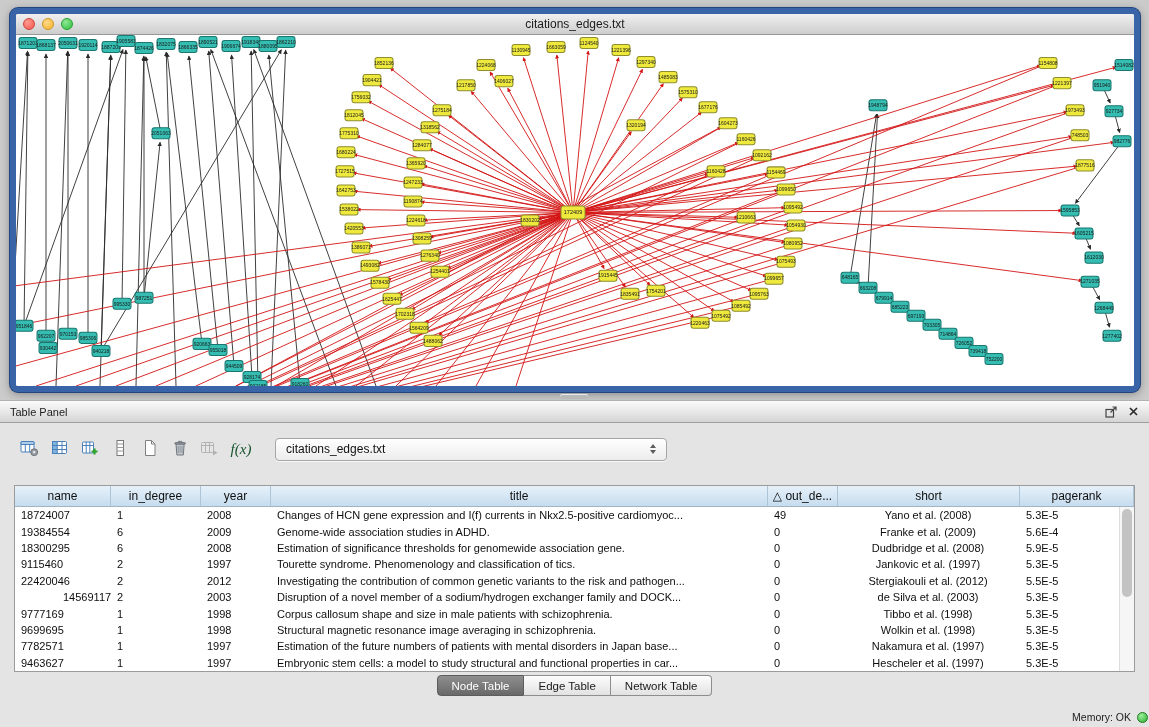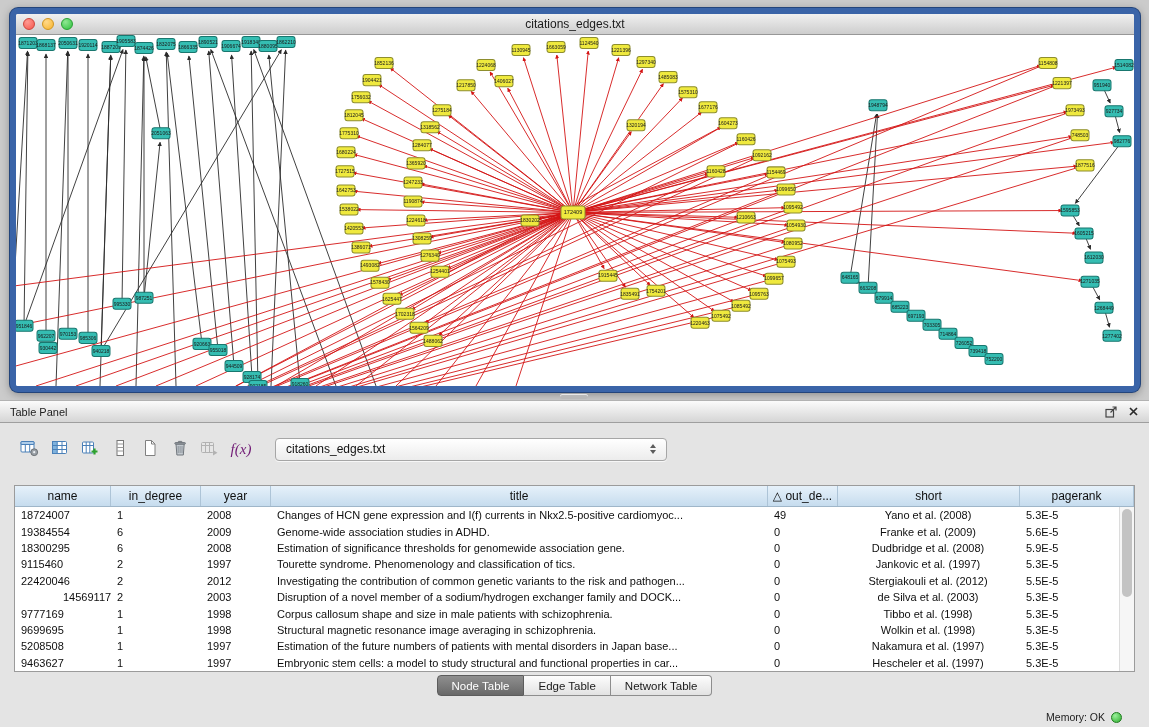--- a/index.html
+++ b/index.html
@@ -30,21 +30,21 @@
   .table-panel{position:absolute;left:0;top:400px;width:1149px;height:327px;background:#e4e4e4}
   .panel-header{height:23px;background:linear-gradient(#fbfbfb,#d5d5d5);
     border-top:1px solid #b2b2b2;border-bottom:1px solid #9e9e9e;
     display:flex;align-items:center;padding:0 10px;font-size:11px;color:#222}
   .panel-header .spacer{flex:1}
   .ph-btn{margin-left:10px;display:flex;align-items:center;cursor:default}
 
   .toolbar{position:absolute;left:16px;top:34px;height:30px;display:flex;align-items:center}
   .tbtn{width:27px;height:26px;display:flex;align-items:center;justify-content:center;
     border:none;background:transparent;margin-right:3px}
-  .tbtn.fx{font-family:"Liberation Serif",serif;font-style:italic;font-size:15px;color:#701a75;width:30px}
+  .tbtn.fx{font-family:"Liberation Serif",serif;font-style:italic;font-size:15px;color:#14532d;width:30px}
   .combo{margin-left:16px;width:392px;height:23px;background:linear-gradient(#ffffff,#ececec);
     border:1px solid #a6a6a6;border-radius:4px;display:flex;align-items:center;
     padding:0 7px 0 10px;font-size:12px;color:#111;box-shadow:0 1px 0 rgba(255,255,255,.7)}
   .combo .val{flex:1;white-space:nowrap;overflow:hidden}
   .stepper{display:flex;flex-direction:column;gap:2px;align-items:center;width:12px}
   .stepper i{width:0;height:0;border-left:3.5px solid transparent;border-right:3.5px solid transparent;display:block}
   .stepper .up{border-bottom:4px solid #5c5c5c}
   .stepper .down{border-top:4px solid #5c5c5c}
 
   .datatable{position:absolute;left:14px;top:85px;width:1121px;height:187px;background:#fff;
@@ -62,21 +62,21 @@
   .vthumb{position:absolute;left:2px;right:2px;top:2px;height:88px;background:#c3c3c3;border-radius:6px}
 
   .tabs{position:absolute;left:0;top:275px;width:100%;display:flex;justify-content:center}
   .tab{height:21px;padding:0 14px;display:flex;align-items:center;font-size:11.5px;
     border:1px solid #8d8d8d;border-left:none;background:linear-gradient(#fdfdfd,#e2e2e2);color:#1a1a1a}
   .tab:first-child{border-left:1px solid #8d8d8d;border-radius:4px 0 0 4px}
   .tab:last-child{border-radius:0 4px 4px 0}
   .tab.active{background:linear-gradient(#8f8f8f,#686868);color:#fff;border-color:#5c5c5c}
 
   .statusbar{position:absolute;left:0;bottom:0;width:100%;height:20px;display:flex;align-items:center;
-    justify-content:flex-end;padding:0 27px;font-size:10.5px;color:#222;gap:6px}
+    justify-content:flex-end;padding:0 1px;font-size:10.5px;color:#222;gap:6px}
   .memdot{width:11px;height:11px;border-radius:50%;border:1px solid #1d7a1d;
     background:radial-gradient(circle at 35% 30%,#9bf09b,#2fae2f)}
 </style>
 </head>
 <body>
 
 <div class="stage">
 
   <div class="net-window">
     <div class="titlebar">
@@ -814,21 +814,21 @@
             <div class="td center" style="width: 182px;">Yano et al. (2008)</div>
             <div class="td" style="width: 99px; flex: 1 1 0%;">5.3E-5</div>
           </div>
           <div class="tr">
             <div class="td" style="width: 96px;">19384554</div>
             <div class="td" style="width: 90px;">6</div>
             <div class="td" style="width: 70px;">2009</div>
             <div class="td" style="width: 497px;">Genome-wide association studies in ADHD.</div>
             <div class="td" style="width: 70px;">0</div>
             <div class="td center" style="width: 182px;">Franke et al. (2009)</div>
-            <div class="td" style="width: 99px; flex: 1 1 0%;">5.6E-5</div>
+            <div class="td" style="width: 99px; flex: 1 1 0%;">5.6E-4</div>
           </div>
           <div class="tr">
             <div class="td" style="width: 96px;">18300295</div>
             <div class="td" style="width: 90px;">6</div>
             <div class="td" style="width: 70px;">2008</div>
             <div class="td" style="width: 497px;">Estimation of significance thresholds for genomewide association gene.</div>
             <div class="td" style="width: 70px;">0</div>
             <div class="td center" style="width: 182px;">Dudbridge et al. (2008)</div>
             <div class="td" style="width: 99px; flex: 1 1 0%;">5.9E-5</div>
           </div>
@@ -871,21 +871,21 @@
           <div class="tr">
             <div class="td" style="width: 96px;">9699695</div>
             <div class="td" style="width: 90px;">1</div>
             <div class="td" style="width: 70px;">1998</div>
             <div class="td" style="width: 497px;">Structural magnetic resonance image averaging in schizophrenia.</div>
             <div class="td" style="width: 70px;">0</div>
             <div class="td center" style="width: 182px;">Wolkin et al. (1998)</div>
             <div class="td" style="width: 99px; flex: 1 1 0%;">5.3E-5</div>
           </div>
           <div class="tr">
-            <div class="td" style="width: 96px;">5208508</div>
+            <div class="td" style="width: 96px;">7782571</div>
             <div class="td" style="width: 90px;">1</div>
             <div class="td" style="width: 70px;">1997</div>
             <div class="td" style="width: 497px;">Estimation of the future numbers of patients with mental disorders in Japan base...</div>
             <div class="td" style="width: 70px;">0</div>
             <div class="td center" style="width: 182px;">Nakamura et al. (1997)</div>
             <div class="td" style="width: 99px; flex: 1 1 0%;">5.3E-5</div>
           </div>
           <div class="tr">
             <div class="td" style="width: 96px;">9463627</div>
             <div class="td" style="width: 90px;">1</div>

